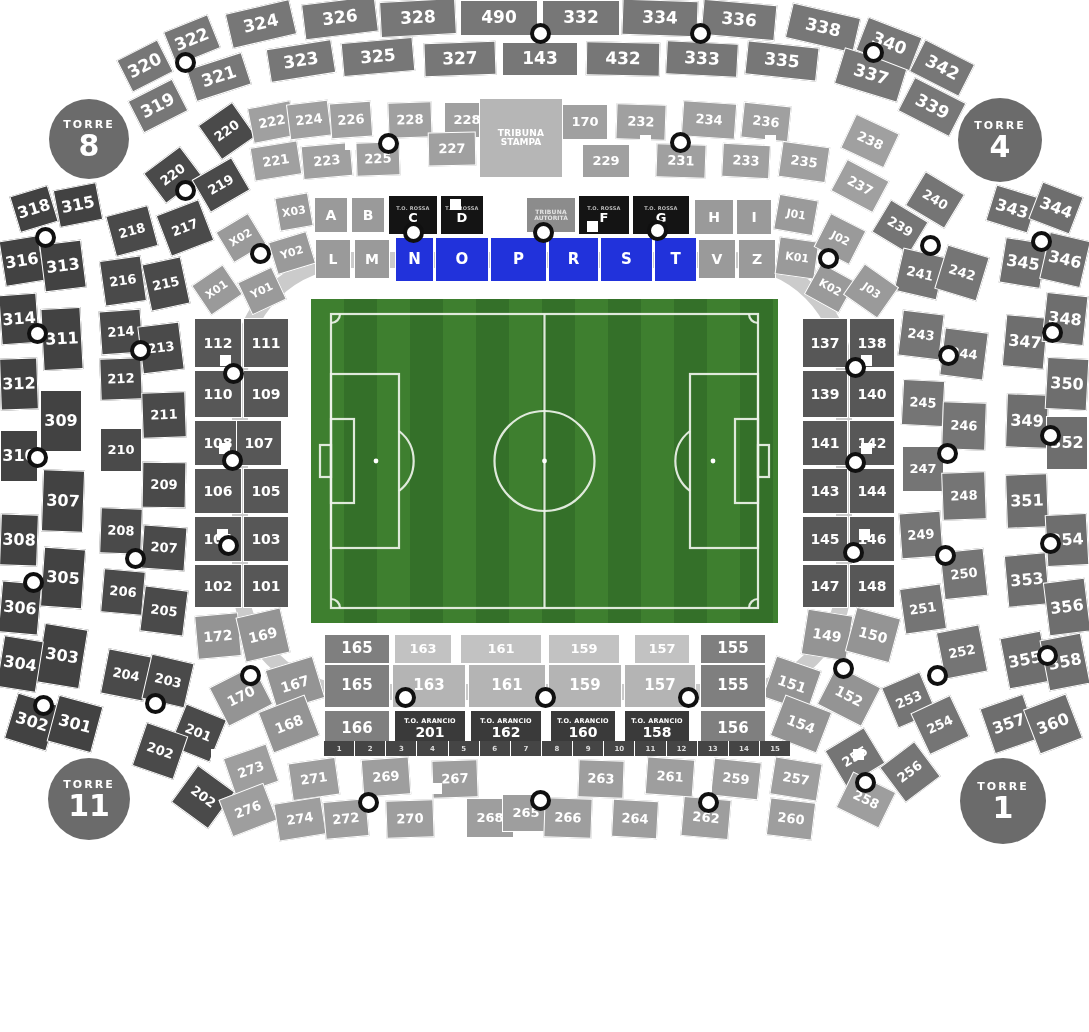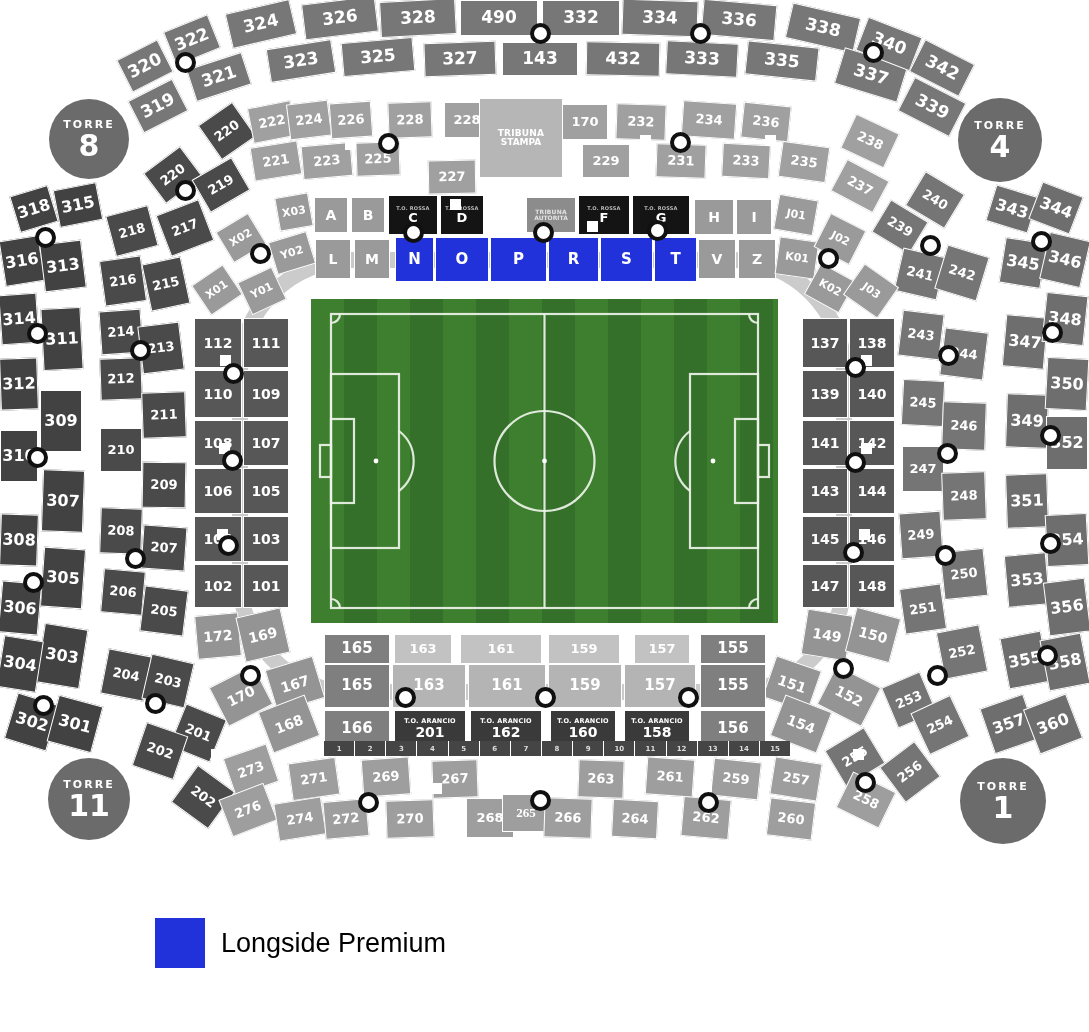--- a/index.html
+++ b/index.html
@@ -101,24 +101,20 @@
       <div class="cell">8</div>
       <div class="cell">9</div>
       <div class="cell">10</div>
       <div class="cell">11</div>
       <div class="cell">12</div>
       <div class="cell">13</div>
       <div class="cell">14</div>
       <div class="cell">15</div>
     </div>
 
-  <div class="legend">
-    <div class="legend-swatch"></div>
-    <div class="legend-label">Longside Premium</div>
-  </div>
 <div class="sec t3" style="left: 168px; top: 22px; width: 48px; height: 36px; transform: rotate(-22deg);">
       <span class="main">322</span>
     </div>
     <div class="sec t3" style="left: 122px; top: 48px; width: 46px; height: 36px; transform: rotate(-27deg);">
       <span class="main">320</span>
     </div>
     <div class="sec t3" style="left: 133px; top: 88px; width: 50px; height: 36px; transform: rotate(-27deg);">
       <span class="main">319</span>
     </div>
     <div class="sec t3" style="left: 190px; top: 60px; width: 58px; height: 34px; transform: rotate(-18deg);">
@@ -319,21 +315,21 @@
     </div>
     <div class="sec t2" style="left: 252px; top: 144px; width: 48px; height: 34px; transform: rotate(-9deg);">
       <span class="main">221</span>
     </div>
     <div class="sec t2" style="left: 302px; top: 144px; width: 50px; height: 34px; transform: rotate(-5deg);">
       <span class="main">223</span>
     </div>
     <div class="sec t2" style="left: 356px; top: 142px; width: 44px; height: 34px; transform: rotate(-2deg);">
       <span class="main">225</span>
     </div>
-    <div class="sec t2" style="left: 428px; top: 160px; width: 48px; height: 34px; transform: rotate(-1deg);">
+    <div class="sec t2" style="left: 428px; top: 132px; width: 48px; height: 34px; transform: rotate(-1deg);">
       <span class="main">227</span>
     </div>
     <div class="sec t2" style="left: 582px; top: 144px; width: 48px; height: 34px;">
       <span class="main">229</span>
     </div>
     <div class="sec t2" style="left: 656px; top: 144px; width: 50px; height: 34px; transform: rotate(2deg);">
       <span class="main">231</span>
     </div>
     <div class="sec t2" style="left: 722px; top: 144px; width: 48px; height: 34px; transform: rotate(3deg);">
       <span class="main">233</span>
@@ -484,21 +480,21 @@
     </div>
     <div class="sec t2b" style="left: 386px; top: 800px; width: 48px; height: 38px; transform: rotate(-2deg);">
       <span class="main">270</span>
     </div>
     <div class="sec t2b" style="left: 432px; top: 760px; width: 46px; height: 38px; transform: rotate(-2deg);">
       <span class="main">267</span>
     </div>
     <div class="sec t2b" style="left: 466px; top: 798px; width: 48px; height: 40px;">
       <span class="main">268</span>
     </div>
-    <div class="sec t2b" style="left: 502px; top: 794px; width: 48px; height: 38px; font-family: Liberation Serif, serif;">
+    <div class="sec t2b" style="left: 502px; top: 794px; width: 48px; height: 38px;">
       <span class="main">265</span>
     </div>
     <div class="sec t2b" style="left: 544px; top: 798px; width: 48px; height: 40px; transform: rotate(2deg);">
       <span class="main">266</span>
     </div>
     <div class="sec t2b" style="left: 578px; top: 760px; width: 46px; height: 38px; transform: rotate(2deg);">
       <span class="main">263</span>
     </div>
     <div class="sec t2b" style="left: 612px; top: 800px; width: 46px; height: 38px; transform: rotate(3deg);">
       <span class="main">264</span>
@@ -624,21 +620,21 @@
     </div>
     <div class="sec t1" style="left: 194px; top: 370px; width: 48px; height: 48px;">
       <span class="main">110</span>
     </div>
     <div class="sec t1" style="left: 243px; top: 370px; width: 46px; height: 48px;">
       <span class="main">109</span>
     </div>
     <div class="sec t1" style="left: 194px; top: 420px; width: 48px; height: 46px;">
       <span class="main">108</span>
     </div>
-    <div class="sec t1" style="left: 243px; top: 420px; width: 46px; height: 46px;">
+    <div class="sec t1" style="left: 236px; top: 420px; width: 46px; height: 46px;">
       <span class="main">107</span>
     </div>
     <div class="sec t1" style="left: 194px; top: 468px; width: 48px; height: 46px;">
       <span class="main">106</span>
     </div>
     <div class="sec t1" style="left: 243px; top: 468px; width: 46px; height: 46px;">
       <span class="main">105</span>
     </div>
     <div class="sec t1" style="left: 194px; top: 516px; width: 48px; height: 46px;">
       <span class="main">104</span>

